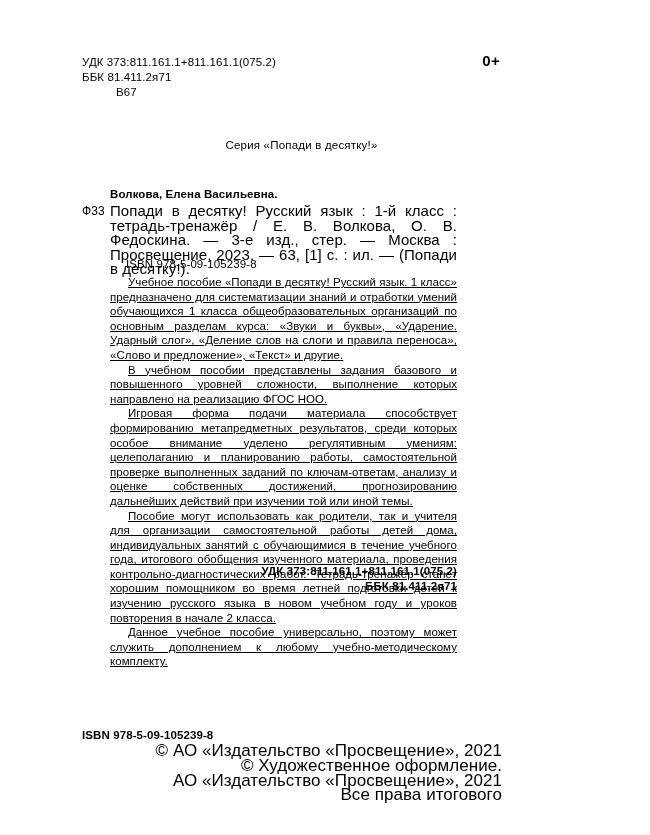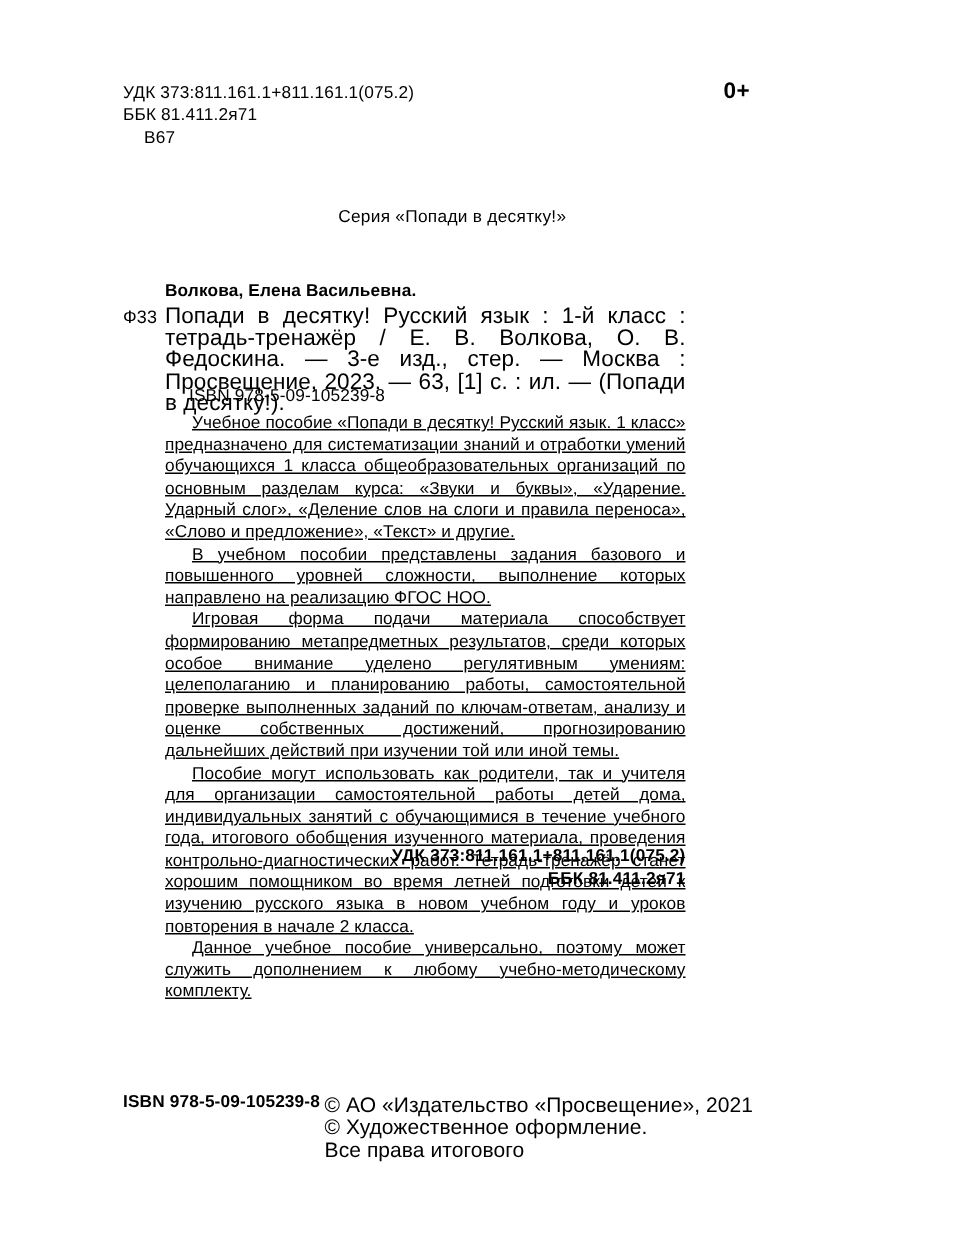--- a/index.html
+++ b/index.html
@@ -25,21 +25,21 @@
   .udk-block {
     position: absolute;
     left: 82px;
     top: 55px;
     font-size: 11.5px;
     line-height: 15px;
     letter-spacing: 0.1px;
   }
   .udk-line { white-space: nowrap; }
   .bbk-line { white-space: nowrap; }
-  .v67-line { margin-left: 14px; }
+  .v67-line { margin-left: 34px; }
 
   .age-mark {
     position: absolute;
     right: 74px;
     top: 52px;
     font-size: 15px;
     font-weight: bold;
     letter-spacing: 0.3px;
   }
 
@@ -127,22 +127,23 @@
     position: absolute;
     left: 82px;
     top: 729px;
     font-size: 11.5px;
     font-weight: bold;
     letter-spacing: 0.1px;
   }
   .copyright {
     position: absolute;
     right: 72px;
-    top: 729px;
-    font-size: 14px;
+    top: 744px;
+    text-align: right;
+    font-size: 17px;
     line-height: 14.8px;
     letter-spacing: 0.05px;
   }
   .copyright div { white-space: nowrap; }
 </style>
 </head>
 <body>
 
 <div class="page">
 
@@ -173,16 +174,17 @@
   <div class="codes-repeat">
     <div>УДК 373:811.161.1+811.161.1(075.2)</div>
     <div>ББК 81.411.2я71</div>
   </div>
 
   <div class="isbn-bottom">ISBN 978-5-09-105239-8</div>
 
   <div class="copyright">
     <div>© АО «Издательство «Просвещение», 2021</div>
     <div>© Художественное оформление.</div>
+    <div>АО «Издательство «Просвещение», 2021</div>
     <div>Все права итогового</div>
   </div>
 
 </div>
 
 </body></html>

